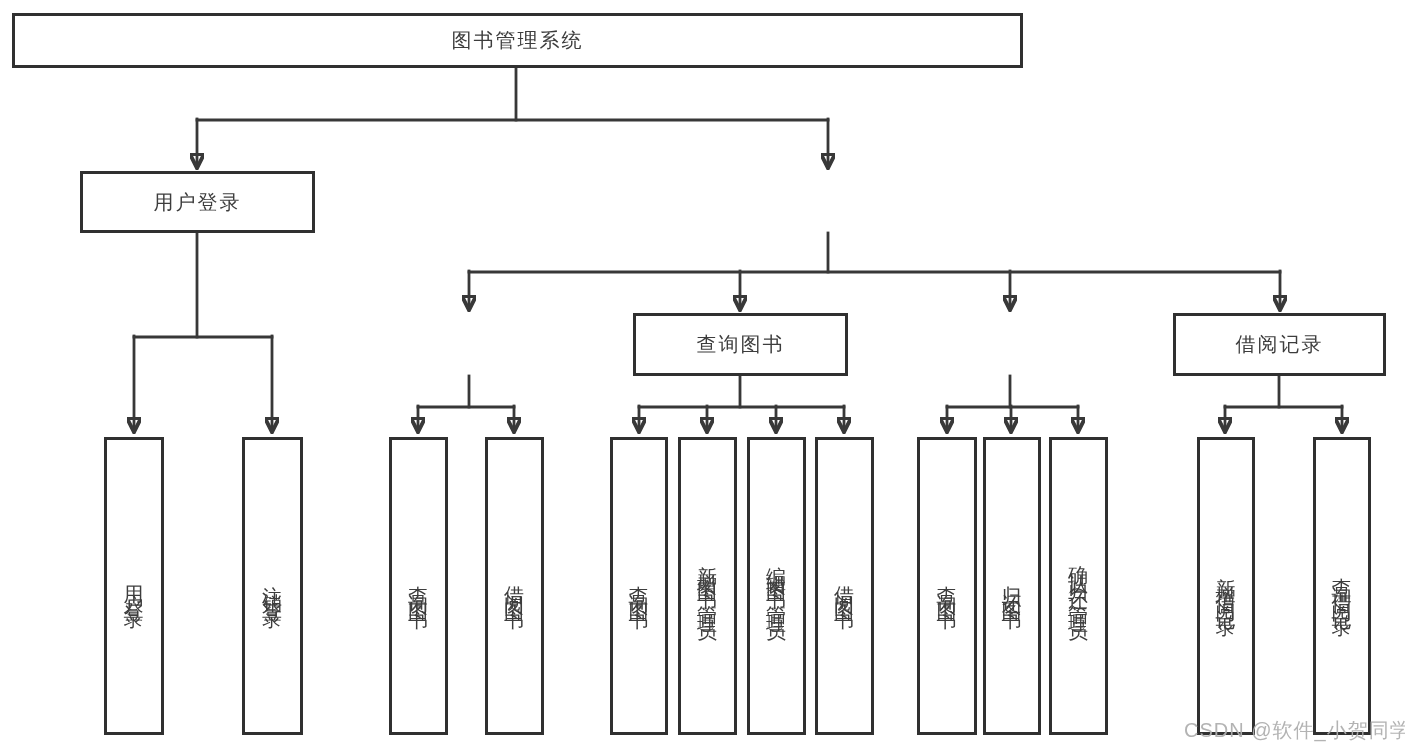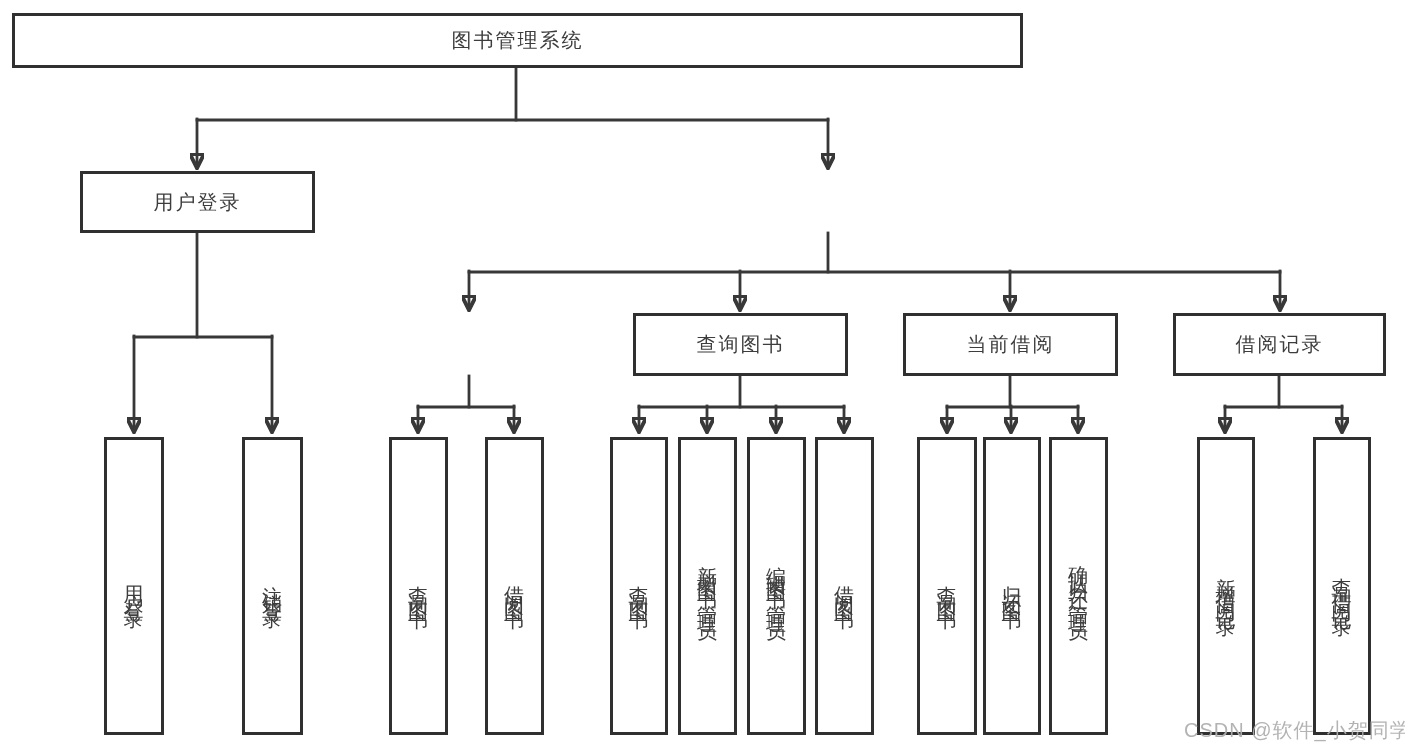--- a/index.html
+++ b/index.html
@@ -116,23 +116,20 @@
     <span>图书管理系统</span>
   </div>
 
   <div class="box h" style="left:80px; top:171px; width:235px; height:62px;">
     <span>用户登录</span>
   </div>
 
   <div class="box h" style="left:633px; top:313px; width:215px; height:63px;">
     <span>查询图书</span>
   </div>
-  <div class="box h" style="left:903px; top:313px; width:215px; height:63px;">
-    <span>当前借阅</span>
-  </div>
   <div class="box h" style="left:1173px; top:313px; width:213px; height:63px;">
     <span>借阅记录</span>
   </div>
 
   <div class="box v" style="left:104px; top:437px; width:60px; height:298px;">
     <span class="vtext">用户登录</span>
   </div>
   <div class="box v" style="left:242px; top:437px; width:61px; height:298px;">
     <span class="vtext">注销登录</span>
   </div>

